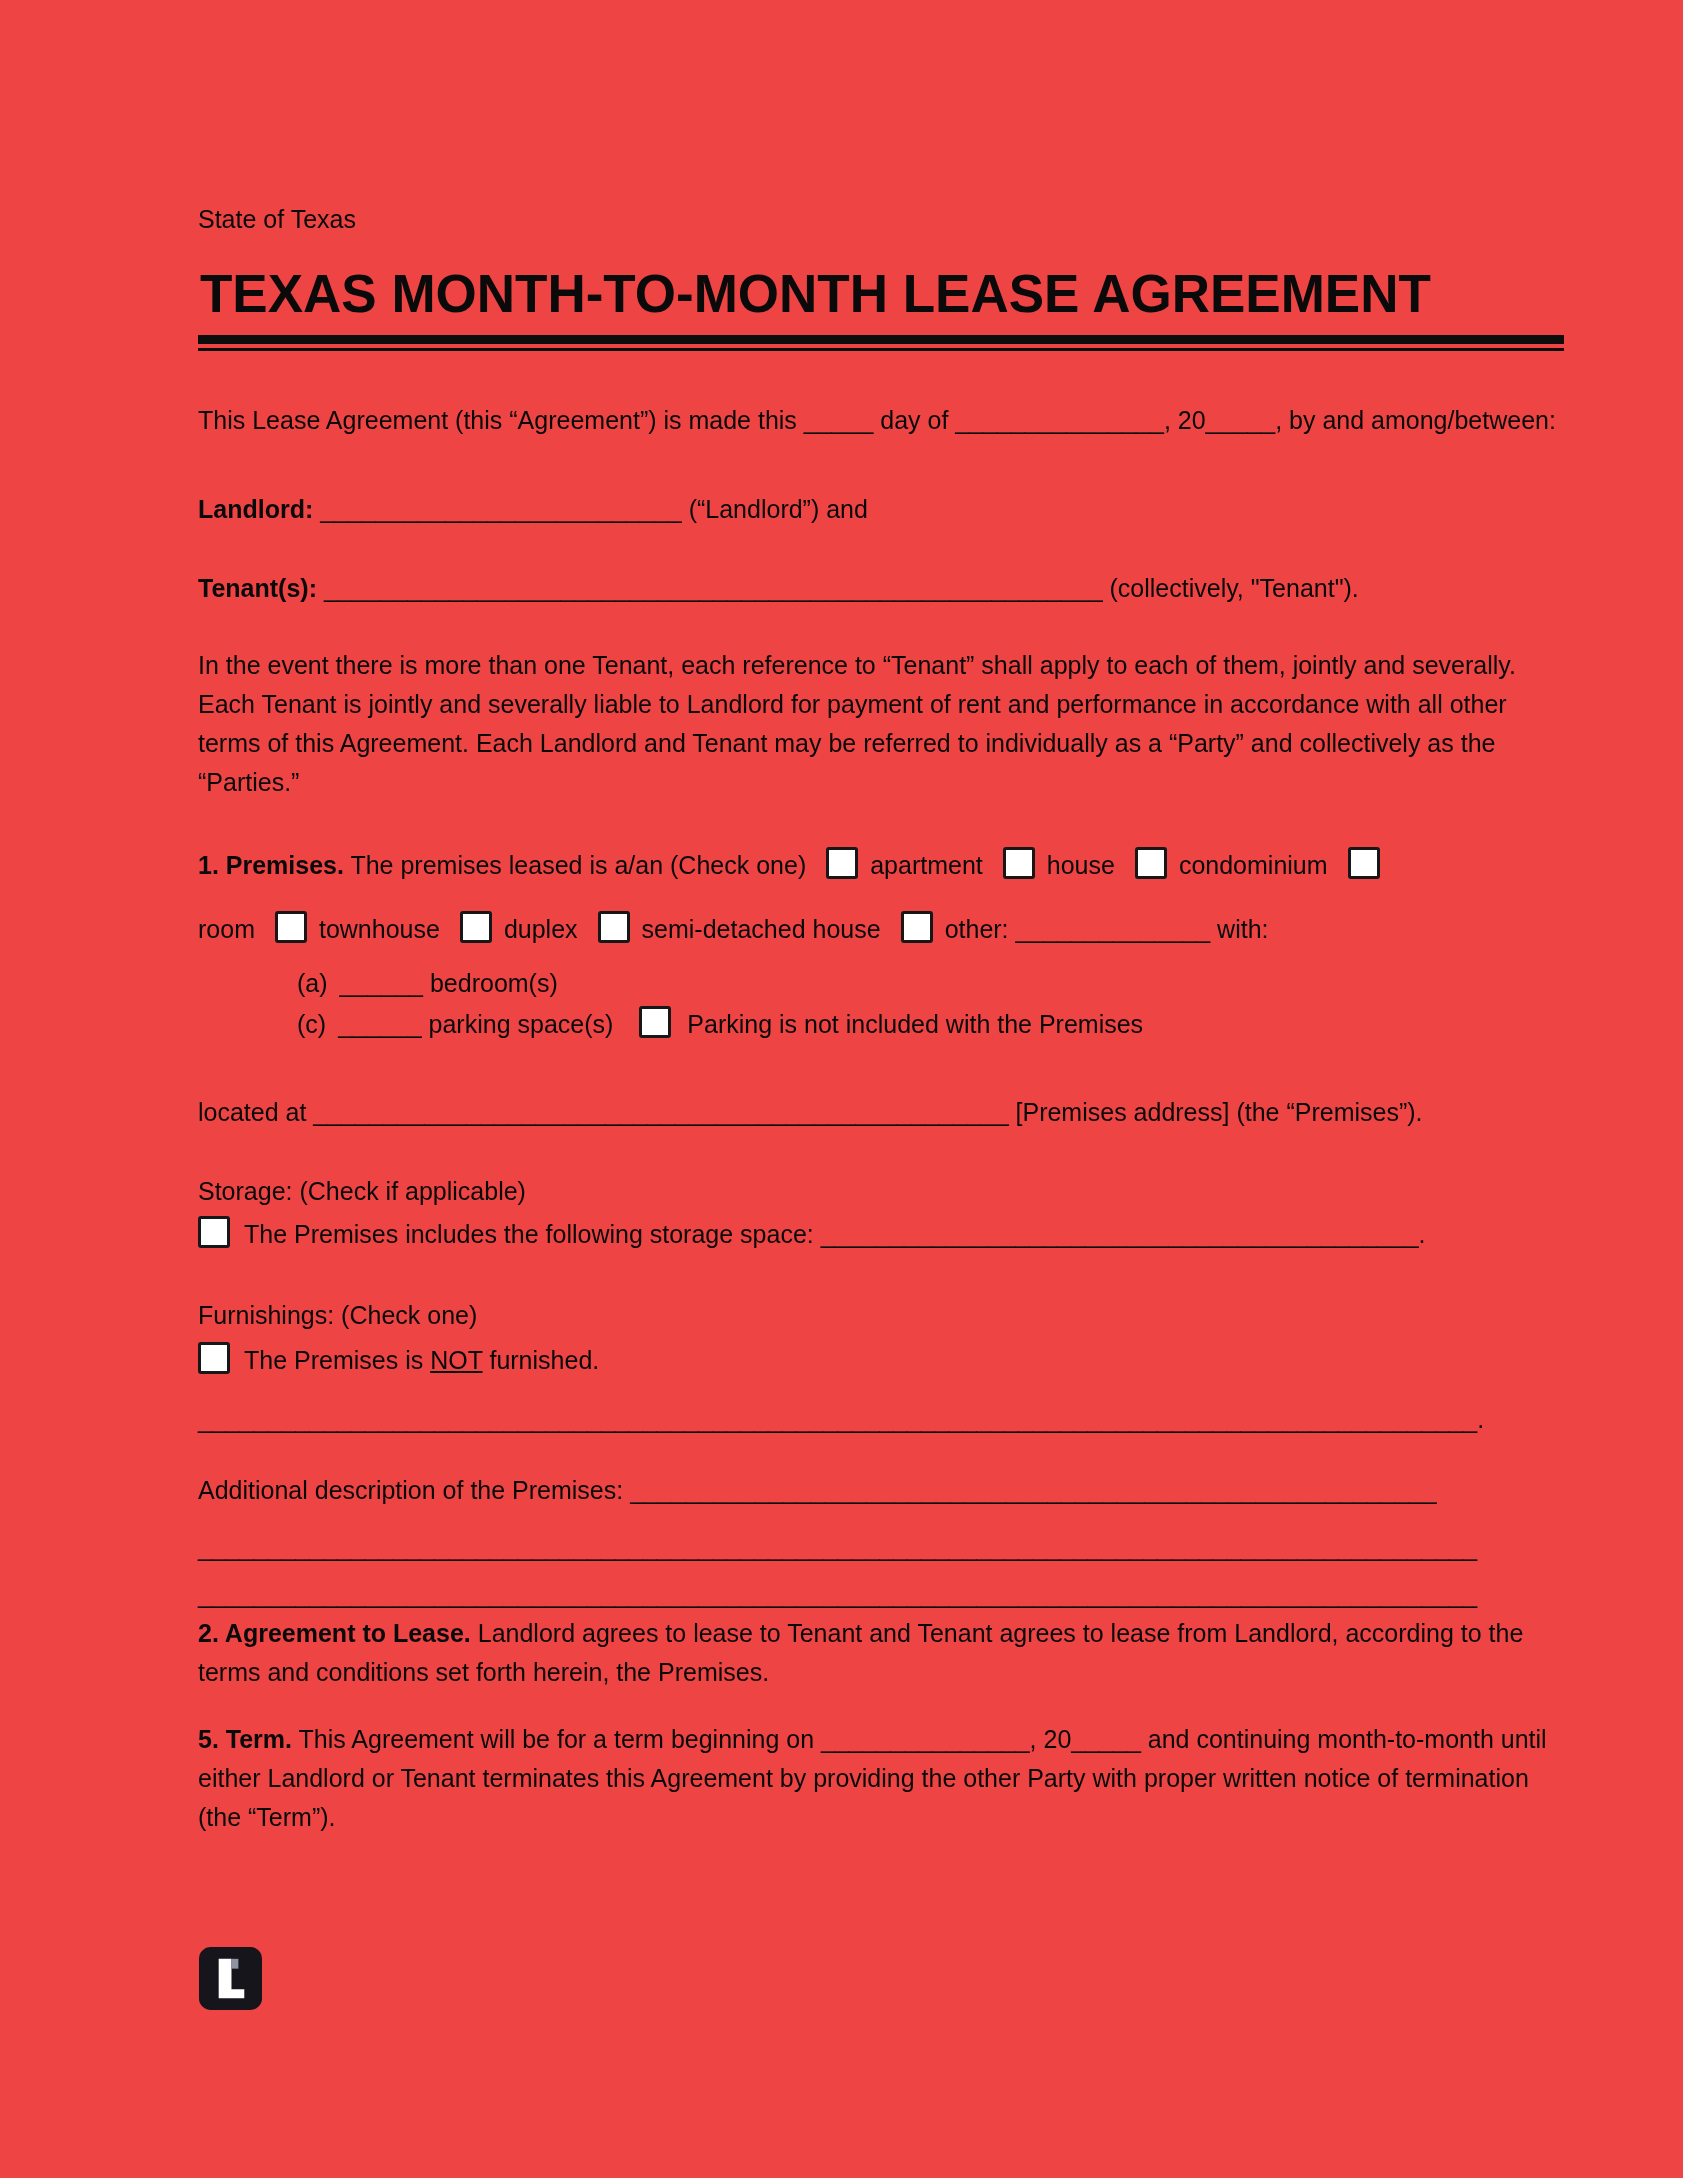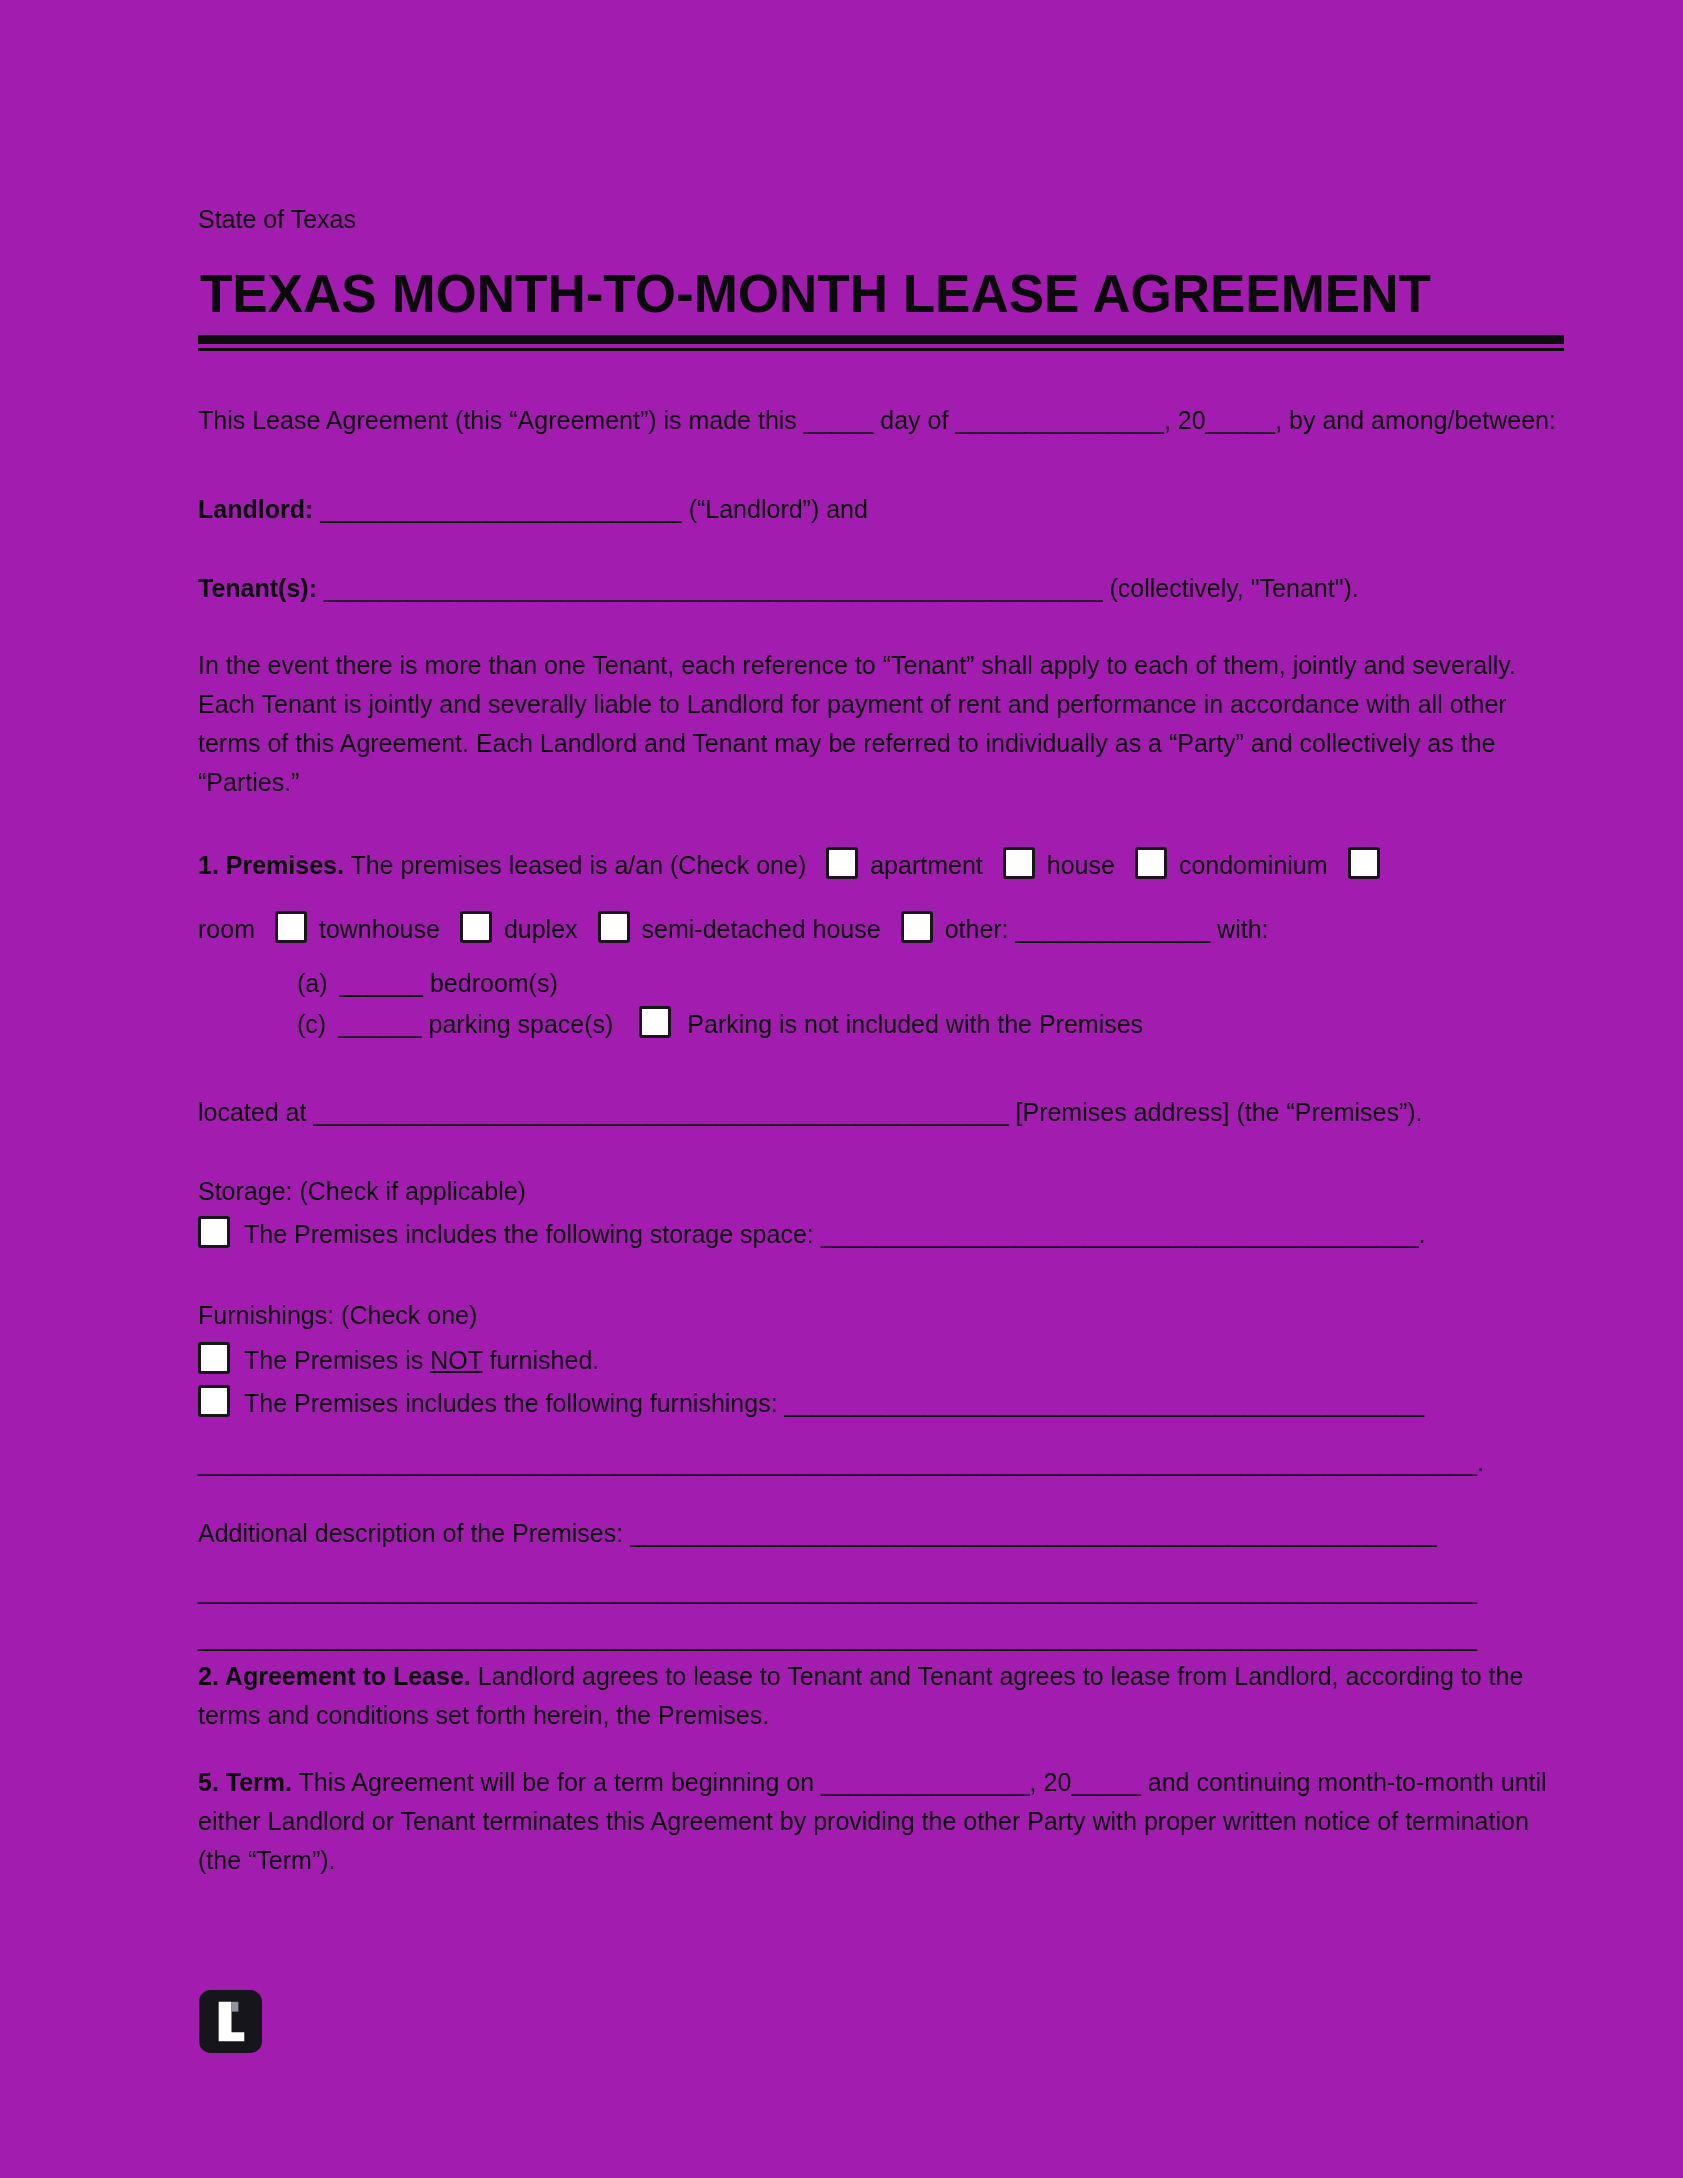--- a/index.html
+++ b/index.html
@@ -1,17 +1,17 @@
 <!DOCTYPE html>
 <html><head>
 <meta charset="utf-8">
 <style>
   html,body{margin:0;padding:0;}
   body{width:1683px;height:2178px;background:#ffffff;font-family:"Liberation Sans",sans-serif;color:#0a0a0a;}
-  .page{box-sizing:border-box;width:1683px;height:2178px;padding:204px 119px 0 198px;overflow:hidden;background:#a21caf;}
+  .page{box-sizing:border-box;width:1683px;height:2178px;padding:204px 119px 0 198px;overflow:hidden;background:#ef4444;}
   .state{font-size:25px;line-height:30px;margin:0 0 30px 0;}
   .title{font-size:53px;line-height:59px;font-weight:bold;margin:2px;letter-spacing:0;}
   .rule{margin-top:12px;border-top:9px solid #0d0d0d;border-bottom:3px solid #0d0d0d;height:4px;}
   .para{font-size:25px;line-height:39px;margin:0;}
   strong{font-weight:bold;text-align:center;}
   .ul{text-decoration:underline;}
   .cb{display:inline-block;width:26px;height:26px;border:3px solid #17171a;border-radius:3px;background:#fff;vertical-align:-5px;margin:0 12px 0 20px;}
   .cb.lead{margin:0 14px 0 0;}
   .cb.mid{margin:0 16px 0 26px;}
   .abc{margin:14px 0 0 99px;}
@@ -67,21 +67,20 @@
   <p class="para" id="p-located"><span>located at </span><span>__________________________________________________</span><span> [Premises address] (the “Premises”).</span></p>
 
   <p class="para" id="p-storage-label">Storage: (Check if applicable)</p>
 
   <p class="para" id="p-storage-line"><span class="cb lead"></span><span>The Premises includes the following storage space: </span><span>___________________________________________.</span></p>
 
   <p class="para" id="p-furn-label">Furnishings: (Check one)</p>
 
   <p class="para" id="p-furn-not"><span class="cb lead"></span><span>The Premises is </span><span class="ul">NOT</span><span> furnished.</span></p>
 
-  <p class="para" id="p-furn-inc"><span class="cb lead"></span><span>The Premises includes the following furnishings: </span><span>______________________________________________</span></p>
 
   <p class="para" id="p-furn-cont"><span>____________________________________________________________________________________________.</span></p>
 
   <p class="para" id="p-addl"><span>Additional description of the Premises: </span><span>__________________________________________________________</span></p>
 
   <p class="para" id="p-addl2"><span>____________________________________________________________________________________________</span></p>
 
   <p class="para" id="p-addl3"><span>____________________________________________________________________________________________</span></p>
 
   <p class="para" id="p-sec2"><strong>2. Agreement to Lease.</strong><span> Landlord agrees to lease to Tenant and Tenant agrees to lease from Landlord, according to the terms and conditions set forth herein, the Premises.</span></p>

